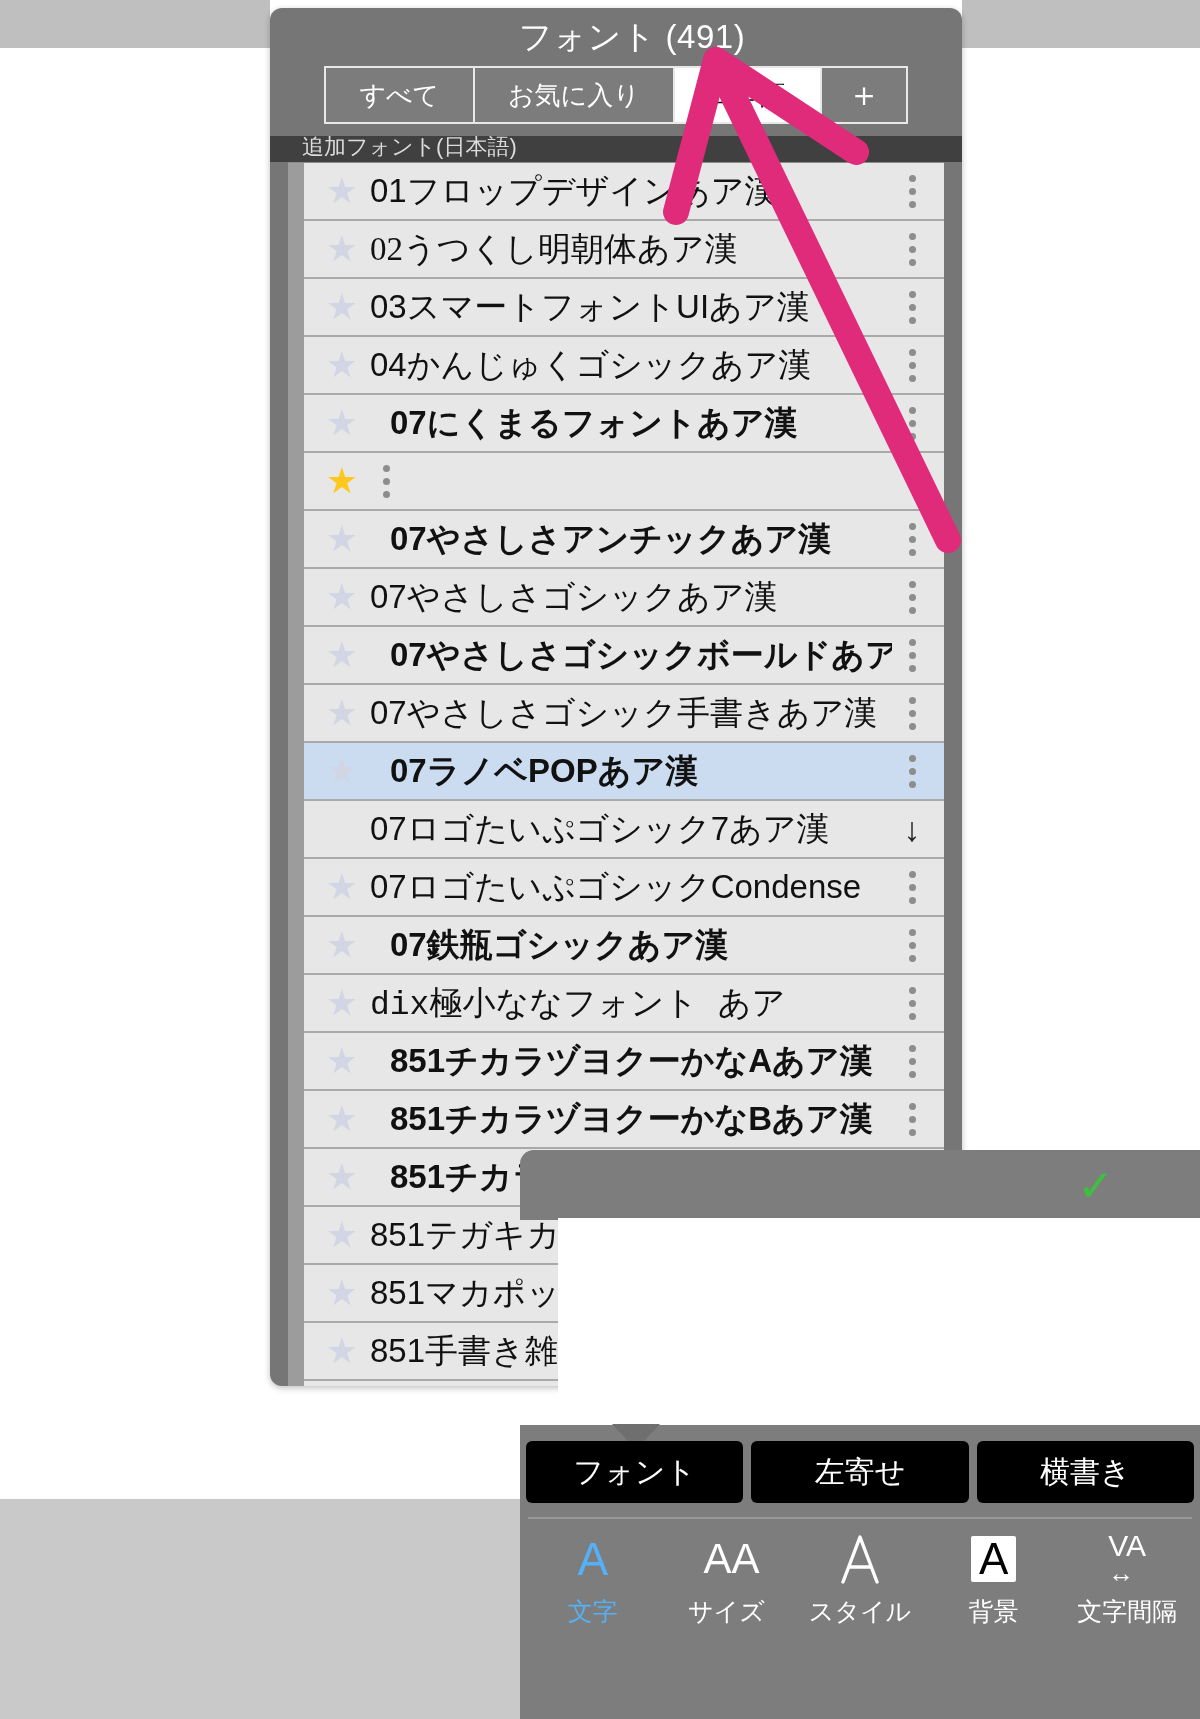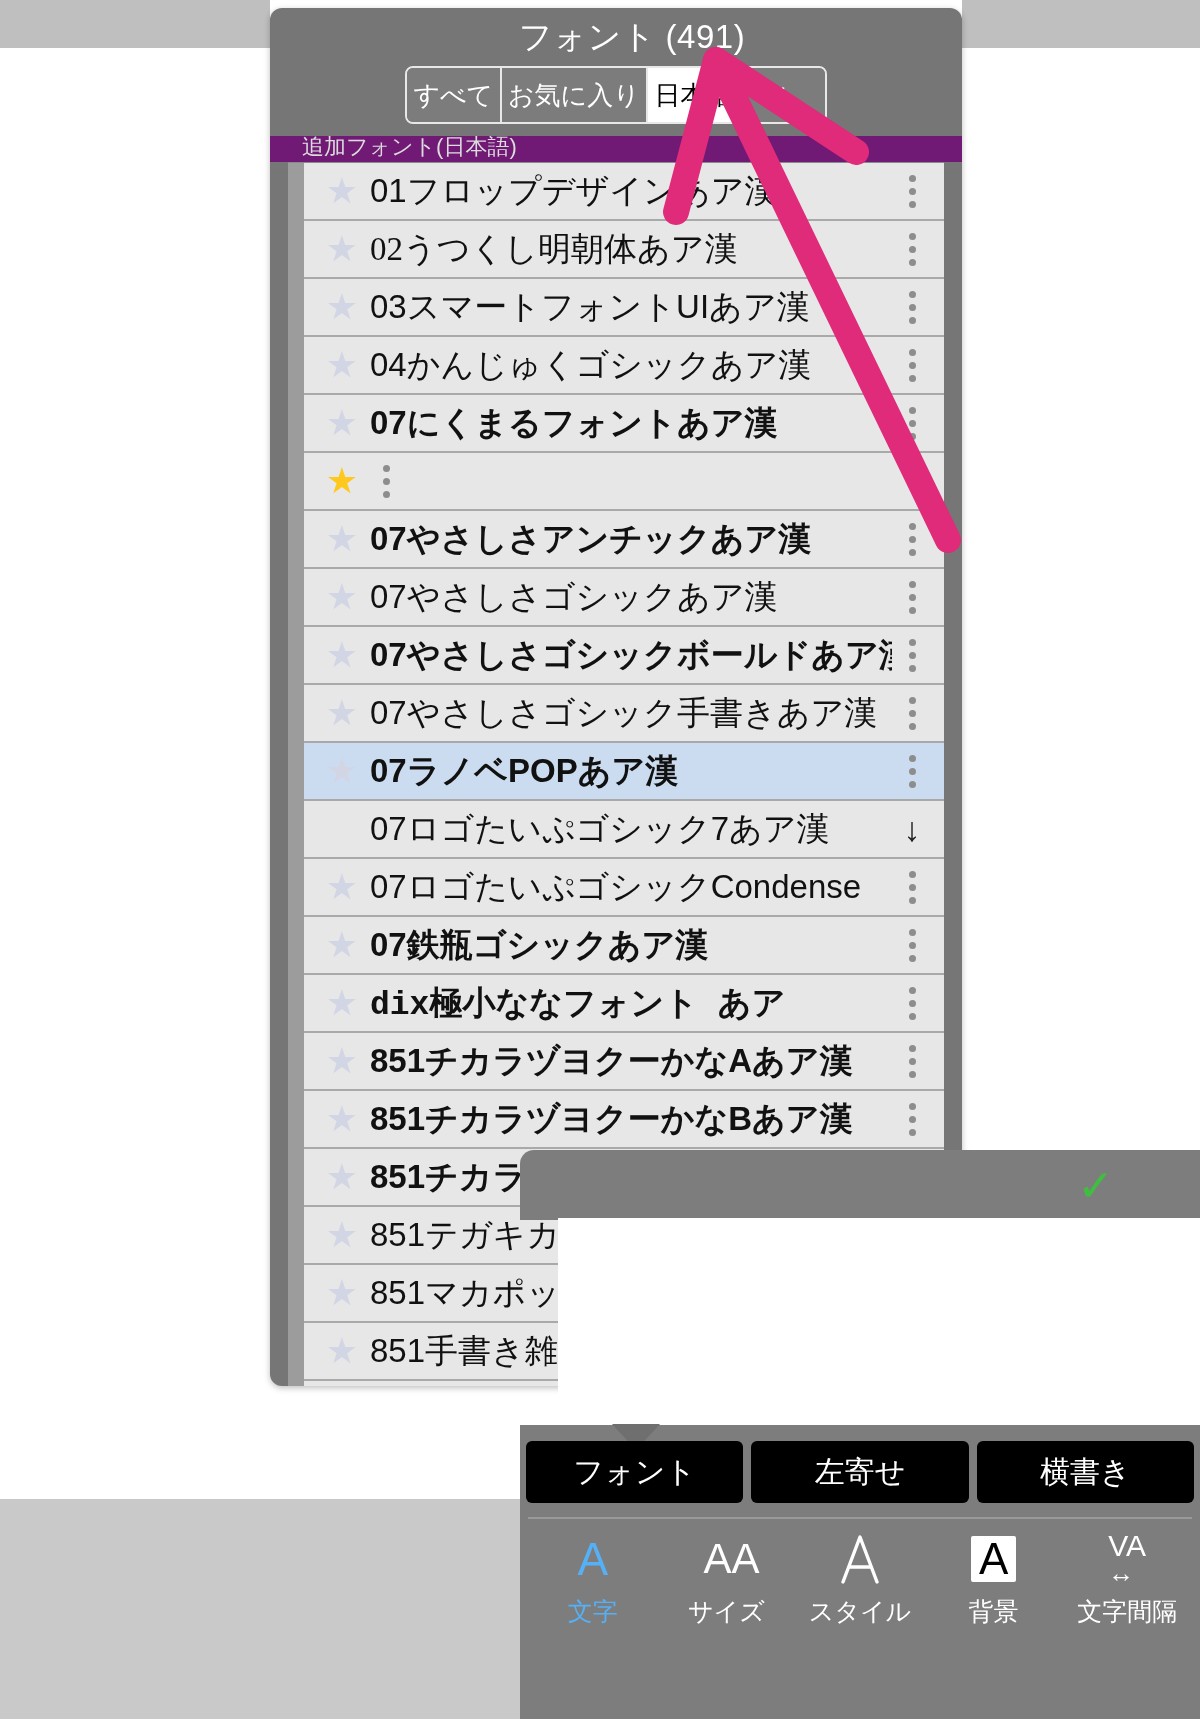--- a/index.html
+++ b/index.html
@@ -25,40 +25,40 @@
     box-shadow: 0 2px 6px rgba(0,0,0,.25);
     overflow: hidden;
   }
   .panel-title {
     height: 58px; line-height: 58px;
     text-align: center; color: #ffffff;
     font-size: 33px; letter-spacing: .5px; padding-left: 32px;
   }
   .tabbar {
     display: flex; align-items: stretch;
-    margin: 0 auto; width: 422px; height: 58px;
-    border: 2px solid #e8e8e8; border-radius: 8px;
+    margin: 0 auto; width: 584px; height: 58px;
+    border: 2px solid #e8e8e8; border-radius: 0;
     overflow: hidden; background: #7c7c7c;
   }
   .tab {
     flex: 1 1 auto; display: flex; align-items: center; justify-content: center;
     color: #ffffff; font-size: 26px;
     border-right: 2px solid #e8e8e8;
     background: #7c7c7c; white-space: nowrap;
   }
   .tab.active { background: #ffffff; color: #000000; }
   .tab-plus { flex: 0 0 84px; border-right: none; font-size: 34px; font-weight: 300; }
 
   .section-head {
     margin-top: 12px;
     height: 26px;
     padding-left: 32px;
     color: #dcdcdc; font-size: 22px;
     overflow: hidden;
-    background: #701a75;
+    background: #404040;
   }
   .section-head span { position: relative; top: -4px; }
 
   .list {
     margin: 0 18px 0 18px;
     background: #9c9c9c;
     height: 1262px;
     overflow: hidden;
     border-top: 1px solid #8a8a8a;
   }
@@ -79,23 +79,23 @@
     user-select: none;
   }
   .star.fav { color: #ffc81e; }
   .star.empty { color: transparent; }
   .row-label {
     flex: 1 1 auto;
     font-size: 33px; color: #111111;
     white-space: nowrap; overflow: hidden;
     padding-left: 4px;
   }
-  .row-label.bold { font-weight: 700; }
+  .row-label.bold { font-weight: 700; margin-left: 20px; }
   .row-label.serif { font-family: "Liberation Serif", "DejaVu Serif", serif; }
-  .row-label.mono { font-family: "Liberation Mono", "DejaVu Sans Mono", monospace; font-weight: bold; }
+  .row-label.mono { font-family: "Liberation Mono", "DejaVu Sans Mono", monospace; }
   .kebab {
     flex: 0 0 40px;
     display: flex; flex-direction: column; align-items: center; justify-content: center;
     gap: 6px; height: 100%;
     margin-right: 12px;
   }
   .kebab i { display: block; width: 7px; height: 7px; border-radius: 50%; background: #8d8d8d; }
   .dl {
     flex: 0 0 40px; margin-right: 12px;
     font-size: 34px; color: #222; text-align: center; line-height: 1;

